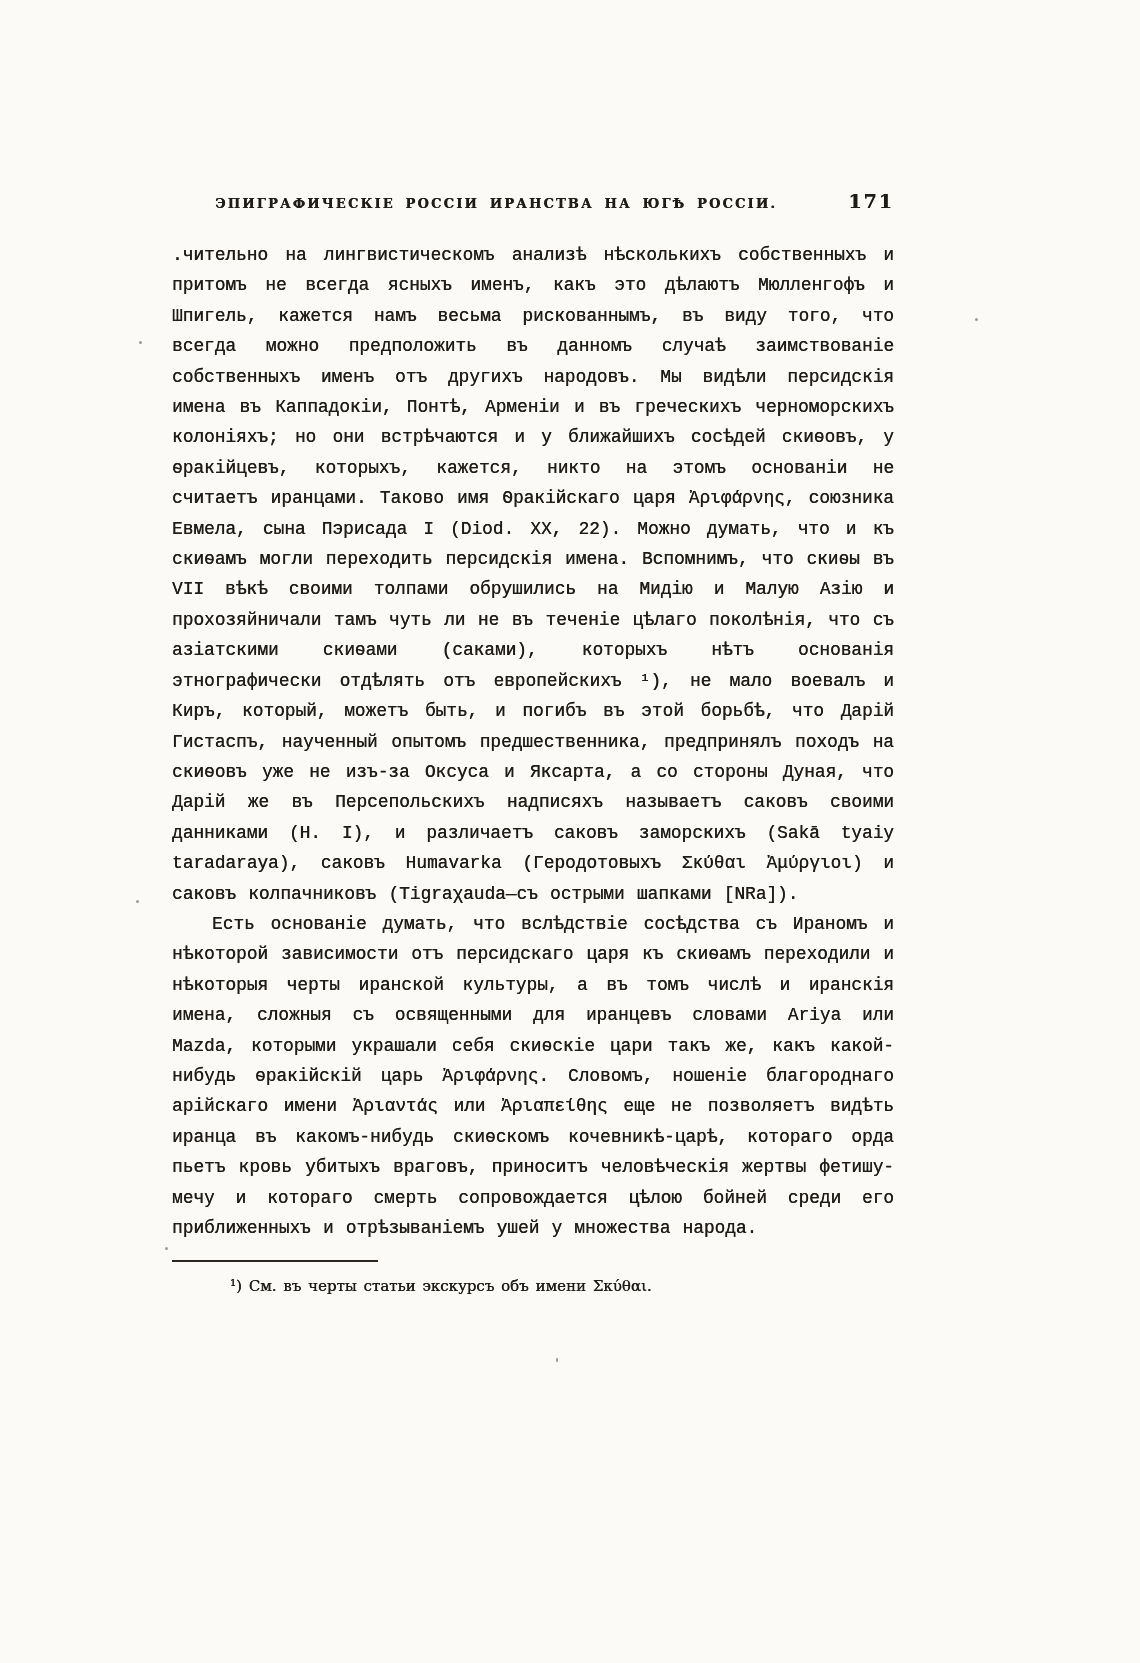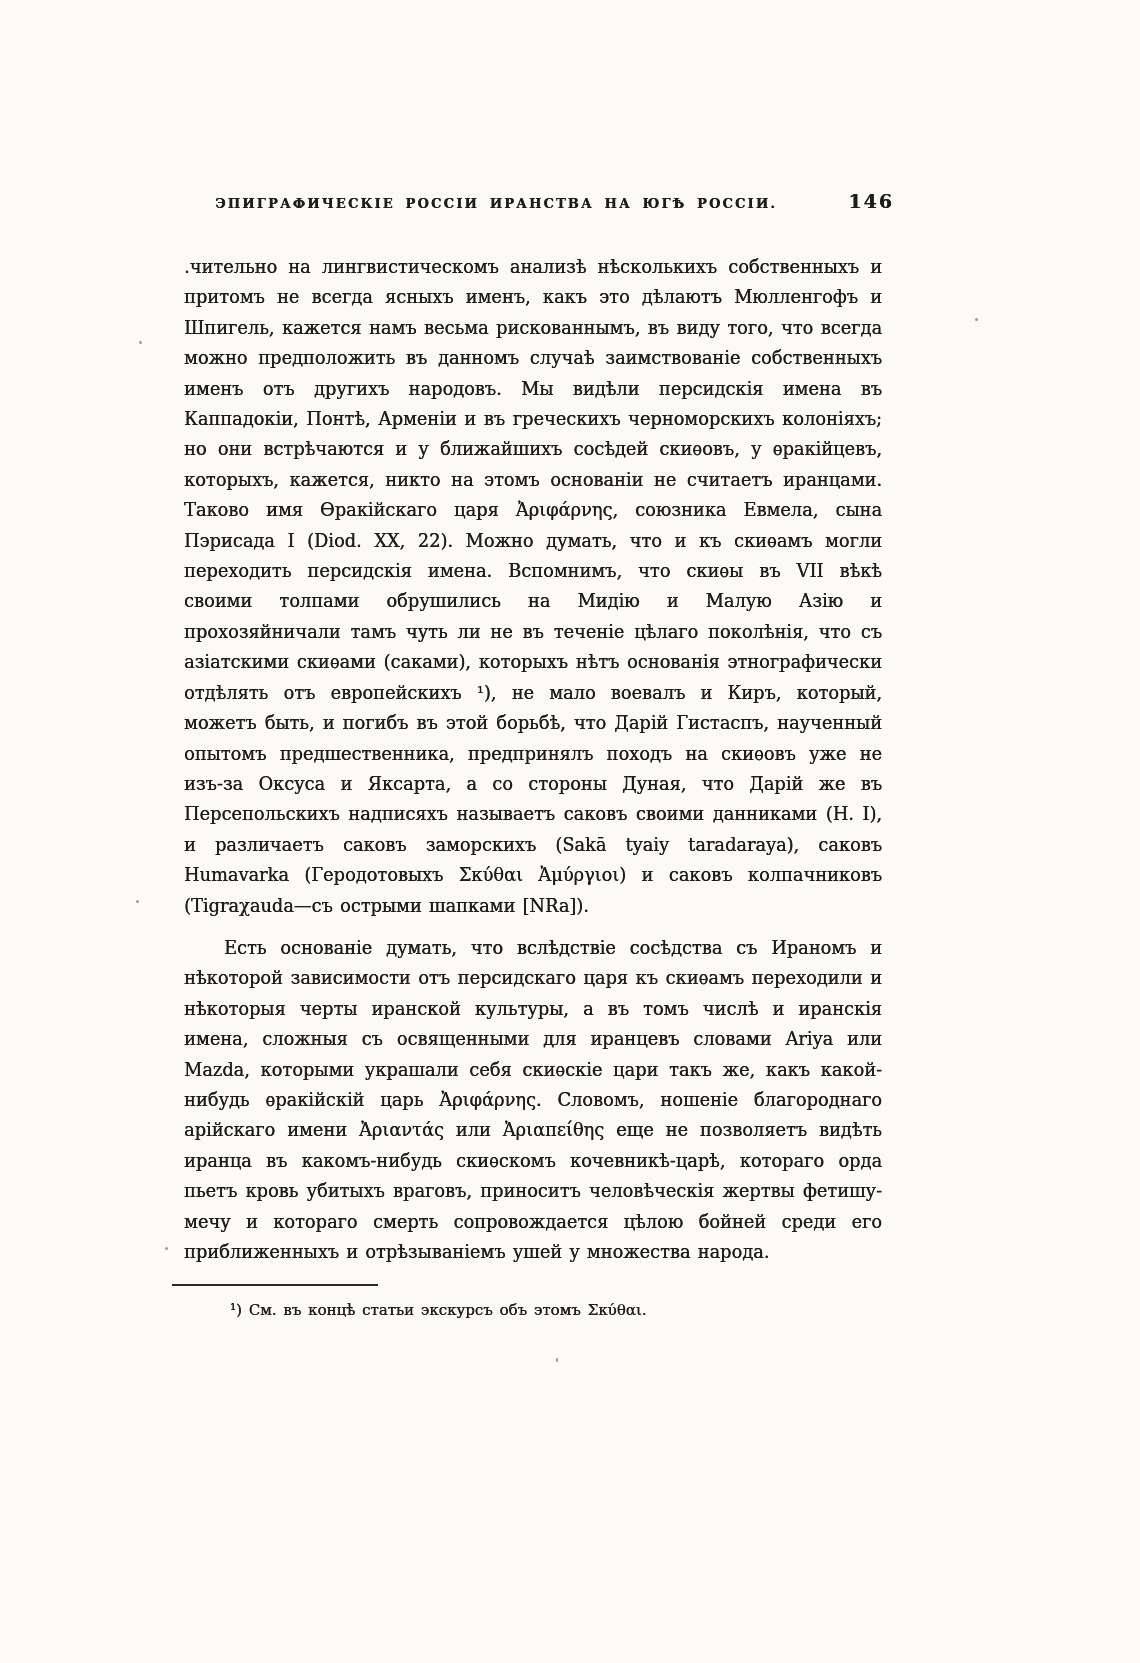--- a/index.html
+++ b/index.html
@@ -49,22 +49,23 @@
     left: 172px;
     top: 240px;
     width: 722px;
     font-size: 17.8px;
     line-height: 30.4px;
     text-align: justify;
     text-shadow: 0.3px 0 0 currentColor;
     word-spacing: 1.5px;
   }
   p.para {
-    margin: 12px;
+    margin: 0;
     text-indent: 40px;
+    font-family: Liberation Mono, monospace;
   }
   p.para.no-indent {
     text-indent: 0;
   }
   .footnote-rule {
     width: 206px;
     height: 2px;
     background: #2b2720;
     margin: 17px 0 13px 0;
   }
@@ -88,30 +89,30 @@
   .speck-4 { left: 165px; top: 1247px; width: 3px; height: 3px; }
   .speck-5 { left: 556px; top: 1358px; width: 2px; height: 4px; border-radius: 1px; }
 </style>
 </head>
 <body>
 
 <div class="page">
 
   <header class="running-head">
     <div class="running-title">ЭПИГРАФИЧЕСКІЕ РОССІИ ИРАНСТВА НА ЮГѢ РОССІИ.</div>
-    <div class="page-number">146</div>
+    <div class="page-number">171</div>
   </header>
 
   <main class="text-block">
     <p class="para no-indent">.чительно на лингвистическомъ анализѣ нѣсколькихъ собственныхъ и притомъ не всегда ясныхъ именъ, какъ это дѣлаютъ Мюлленгофъ и Шпигель, кажется намъ весьма рискованнымъ, въ виду того, что всегда можно предположить въ данномъ случаѣ заимствованіе собственныхъ именъ отъ другихъ народовъ. Мы видѣли персидскія имена въ Каппадокіи, Понтѣ, Арменіи и въ греческихъ черноморскихъ колоніяхъ; но они встрѣчаются и у ближайшихъ сосѣдей скиѳовъ, у ѳракійцевъ, которыхъ, кажется, никто на этомъ основаніи не считаетъ иранцами. Таково имя Ѳракійскаго царя Ἀριφάρνης, союзника Евмела, сына Пэрисада I (Diod. XX, 22). Можно думать, что и къ скиѳамъ могли переходить персидскія имена. Вспомнимъ, что скиѳы въ VII вѣкѣ своими толпами обрушились на Мидію и Малую Азію и прохозяйничали тамъ чуть ли не въ теченіе цѣлаго поколѣнія, что съ азіатскими скиѳами (саками), которыхъ нѣтъ основанія этнографически отдѣлять отъ европейскихъ ¹), не мало воевалъ и Киръ, который, можетъ быть, и погибъ въ этой борьбѣ, что Дарій Гистаспъ, наученный опытомъ предшественника, предпринялъ походъ на скиѳовъ уже не изъ-за Оксуса и Яксарта, а со стороны Дуная, что Дарій же въ Персепольскихъ надписяхъ называетъ саковъ своими данниками (H. I), и различаетъ саковъ заморскихъ (Sakā tyaiy taradaraya), саковъ Humavarka (Геродотовыхъ Σκύθαι Ἀμύργιοι) и саковъ колпачниковъ (Tigraχauda—съ острыми шапками [NRa]).</p>
     <p class="para">Есть основаніе думать, что вслѣдствіе сосѣдства съ Ираномъ и нѣкоторой зависимости отъ персидскаго царя къ скиѳамъ переходили и нѣкоторыя черты иранской культуры, а въ томъ числѣ и иранскія имена, сложныя съ освященными для иранцевъ словами Ariya или Mazda, которыми украшали себя скиѳскіе цари такъ же, какъ какой-нибудь ѳракійскій царь Ἀριφάρνης. Словомъ, ношеніе благороднаго арійскаго имени Ἀριαντάς или Ἀριαπείθης еще не позволяетъ видѣть иранца въ какомъ-нибудь скиѳскомъ кочевникѣ-царѣ, котораго орда пьетъ кровь убитыхъ враговъ, приноситъ человѣческія жертвы фетишу-мечу и котораго смерть сопровождается цѣлою бойней среди его приближенныхъ и отрѣзываніемъ ушей у множества народа.</p>
 
     <div class="footnote-rule"></div>
 
-    <p class="footnote">¹) См. въ концѣ статьи экскурсъ объ этомъ Σκύθαι.</p>
+    <p class="footnote">¹) См. въ черты статьи экскурсъ объ имени Σκύθαι.</p>
   </main>
 
   <div class="speck speck-1"></div>
   <div class="speck speck-2"></div>
   <div class="speck speck-3"></div>
   <div class="speck speck-4"></div>
   <div class="speck speck-5"></div>
 
 </div>
 

